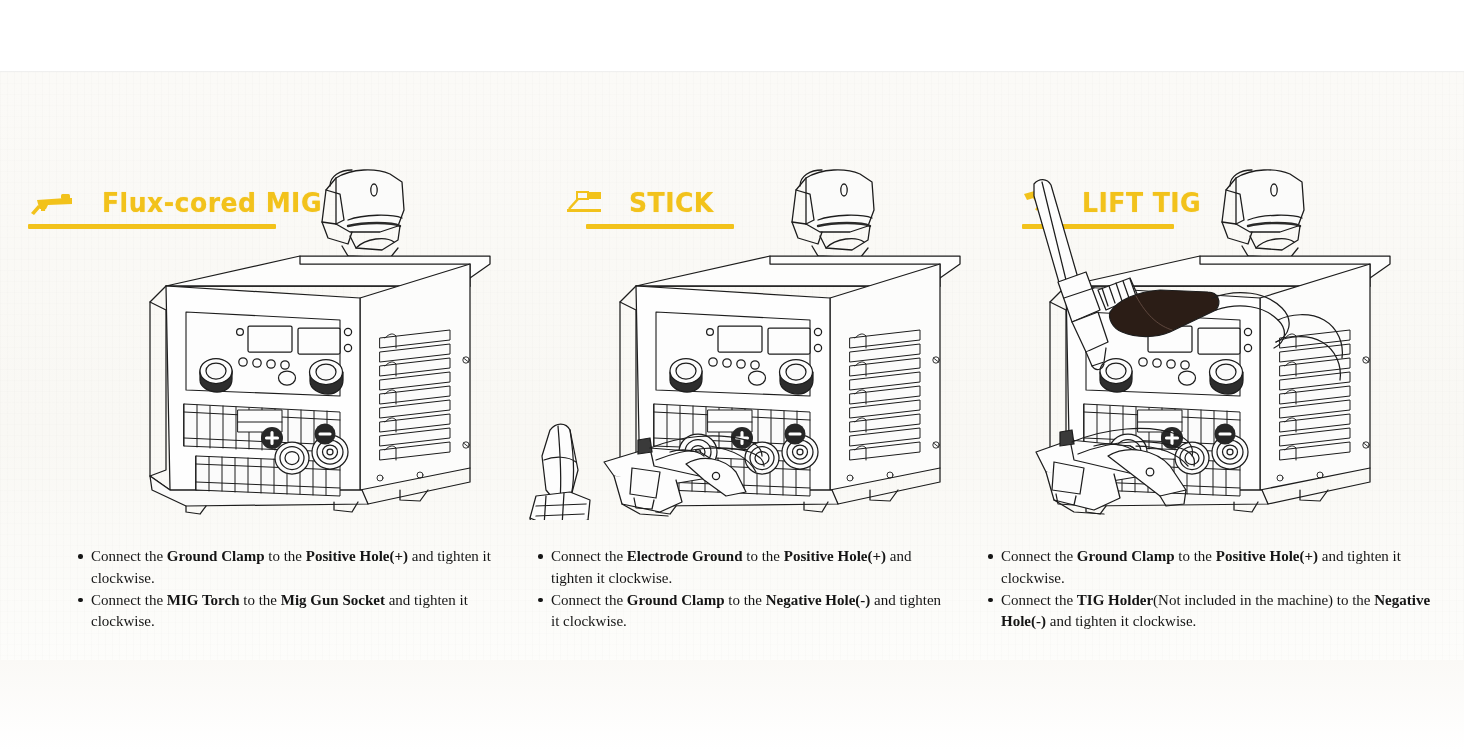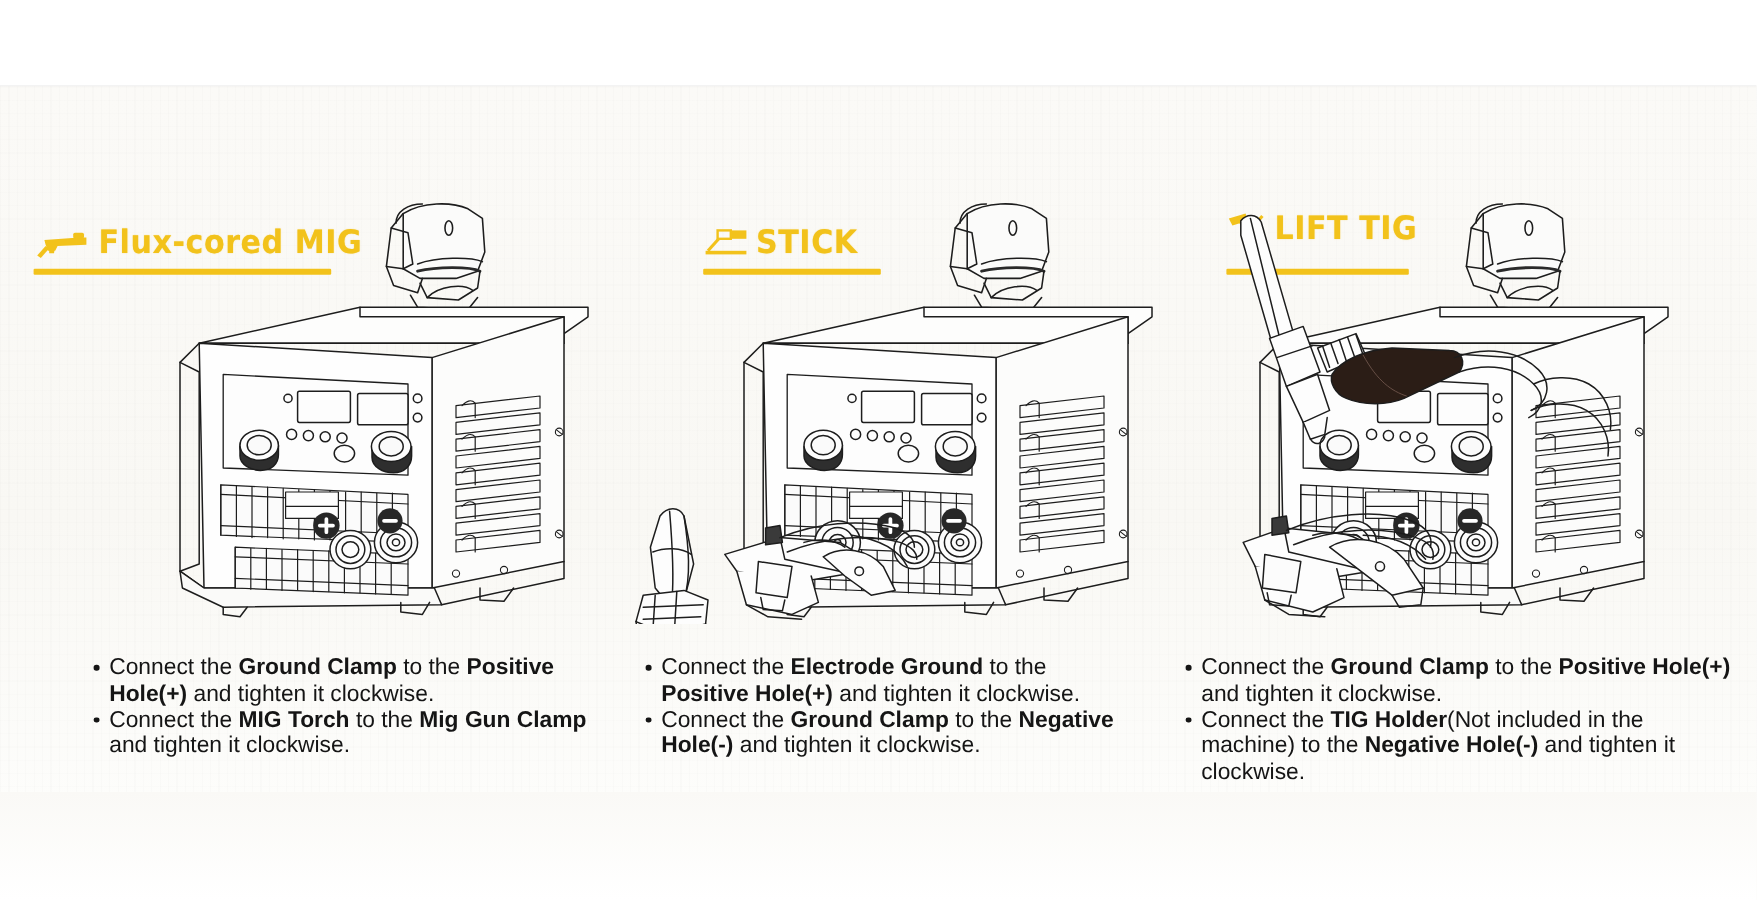--- a/index.html
+++ b/index.html
@@ -38,57 +38,57 @@
   }
 
   .panel{position:absolute;top:0;height:750px;}
   #panel-mig{left:0px;width:500px;}
   #panel-stick{left:470px;width:480px;}
   #panel-tig{left:930px;width:534px;}
 
   
   .heading{
     position:absolute;
-    display:flex;align-items:flex-end;gap:4px;
+    display:flex;align-items:flex-end;gap:24px;
     white-space:nowrap;
   }
   .heading .htext{
     font-family:"DejaVu Sans", sans-serif;
     font-weight:bold;
     font-size:27px;
     letter-spacing:0.5px;
     color:#F2C21B;
     line-height:1;
     transform:scaleX(0.93);
     transform-origin:left bottom;
     text-shadow:0 0 1px rgba(242,194,27,0.6);
   }
   .heading .hicon{display:block;}
   .underline{
     position:absolute;height:5px;background:#F2C21B;border-radius:1px;
   }
 
   #h-mig{left:28px;top:188px;}
   #u-mig{left:28px;top:224px;width:248px;}
-  #h-stick{left:586px;top:188px;}
+  #h-stick{left:565px;top:188px;}
   #u-stick{left:586px;top:224px;width:148px;}
-  #h-tig{left:1022px;top:176px;}
+  #h-tig{left:1022px;top:188px;}
   #u-tig{left:1022px;top:224px;width:152px;}
 
   
   .illo{position:absolute;}
   #illo-mig{left:0px;top:160px;}
   #illo-stick{left:510px;top:160px;}
   #illo-tig{left:960px;top:160px;}
 
   
   .textblock{
     position:absolute;
-    font-family:Liberation Sans, sans-serif;
-    font-size:19px;
+    font-family:Liberation Serif, serif;
+    font-size:15px;
     color:#151515;
     line-height:21.5px;
   }
   #txt-mig{left:78px;top:546px;width:420px;}
   #txt-stick{left:538px;top:546px;width:410px;}
   #txt-tig{left:988px;top:546px;width:460px;}
 
   .bullet-item{
     position:relative;
     padding-left:13px;
@@ -312,21 +312,21 @@
         <path d="M122 494 L124 502 L136 503 L138 495"></path>
 
         <path d="M136 452 C160 444 200 444 238 450 C262 454 272 462 272 470"></path>
         <path d="M140 462 C166 454 204 454 240 460 C262 464 272 470 274 478"></path>
       </g>
     </g>
   </svg>
 
   <div class="textblock" id="txt-mig">
       <div class="bullet-item"><span>Connect the </span><b>Ground Clamp</b><span> to the </span><b>Positive Hole(+)</b><span> and tighten it clockwise.</span></div>
-      <div class="bullet-item"><span>Connect the </span><b>MIG Torch</b><span> to the </span><b>Mig Gun Clamp</b><span> and tighten it clockwise.</span></div>
+      <div class="bullet-item"><span>Connect the </span><b>MIG Torch</b><span> to the </span><b>Mig Gun Socket</b><span> and tighten it clockwise.</span></div>
     </div>
 
   <div class="panel" id="panel-stick"></div>
 
   <div class="heading" id="h-stick">
     <svg class="hicon" width="40" height="28" viewBox="0 0 40 28">
       <rect x="12" y="4" width="11" height="7" fill="none" stroke="#F2C21B" stroke-width="2"></rect>
       <rect x="23" y="4" width="13" height="7" fill="#F2C21B"></rect>
       <path d="M13 11 L4 21" stroke="#F2C21B" stroke-width="2.6" fill="none"></path>
       <rect x="2" y="21" width="34" height="3" fill="#F2C21B"></rect>

